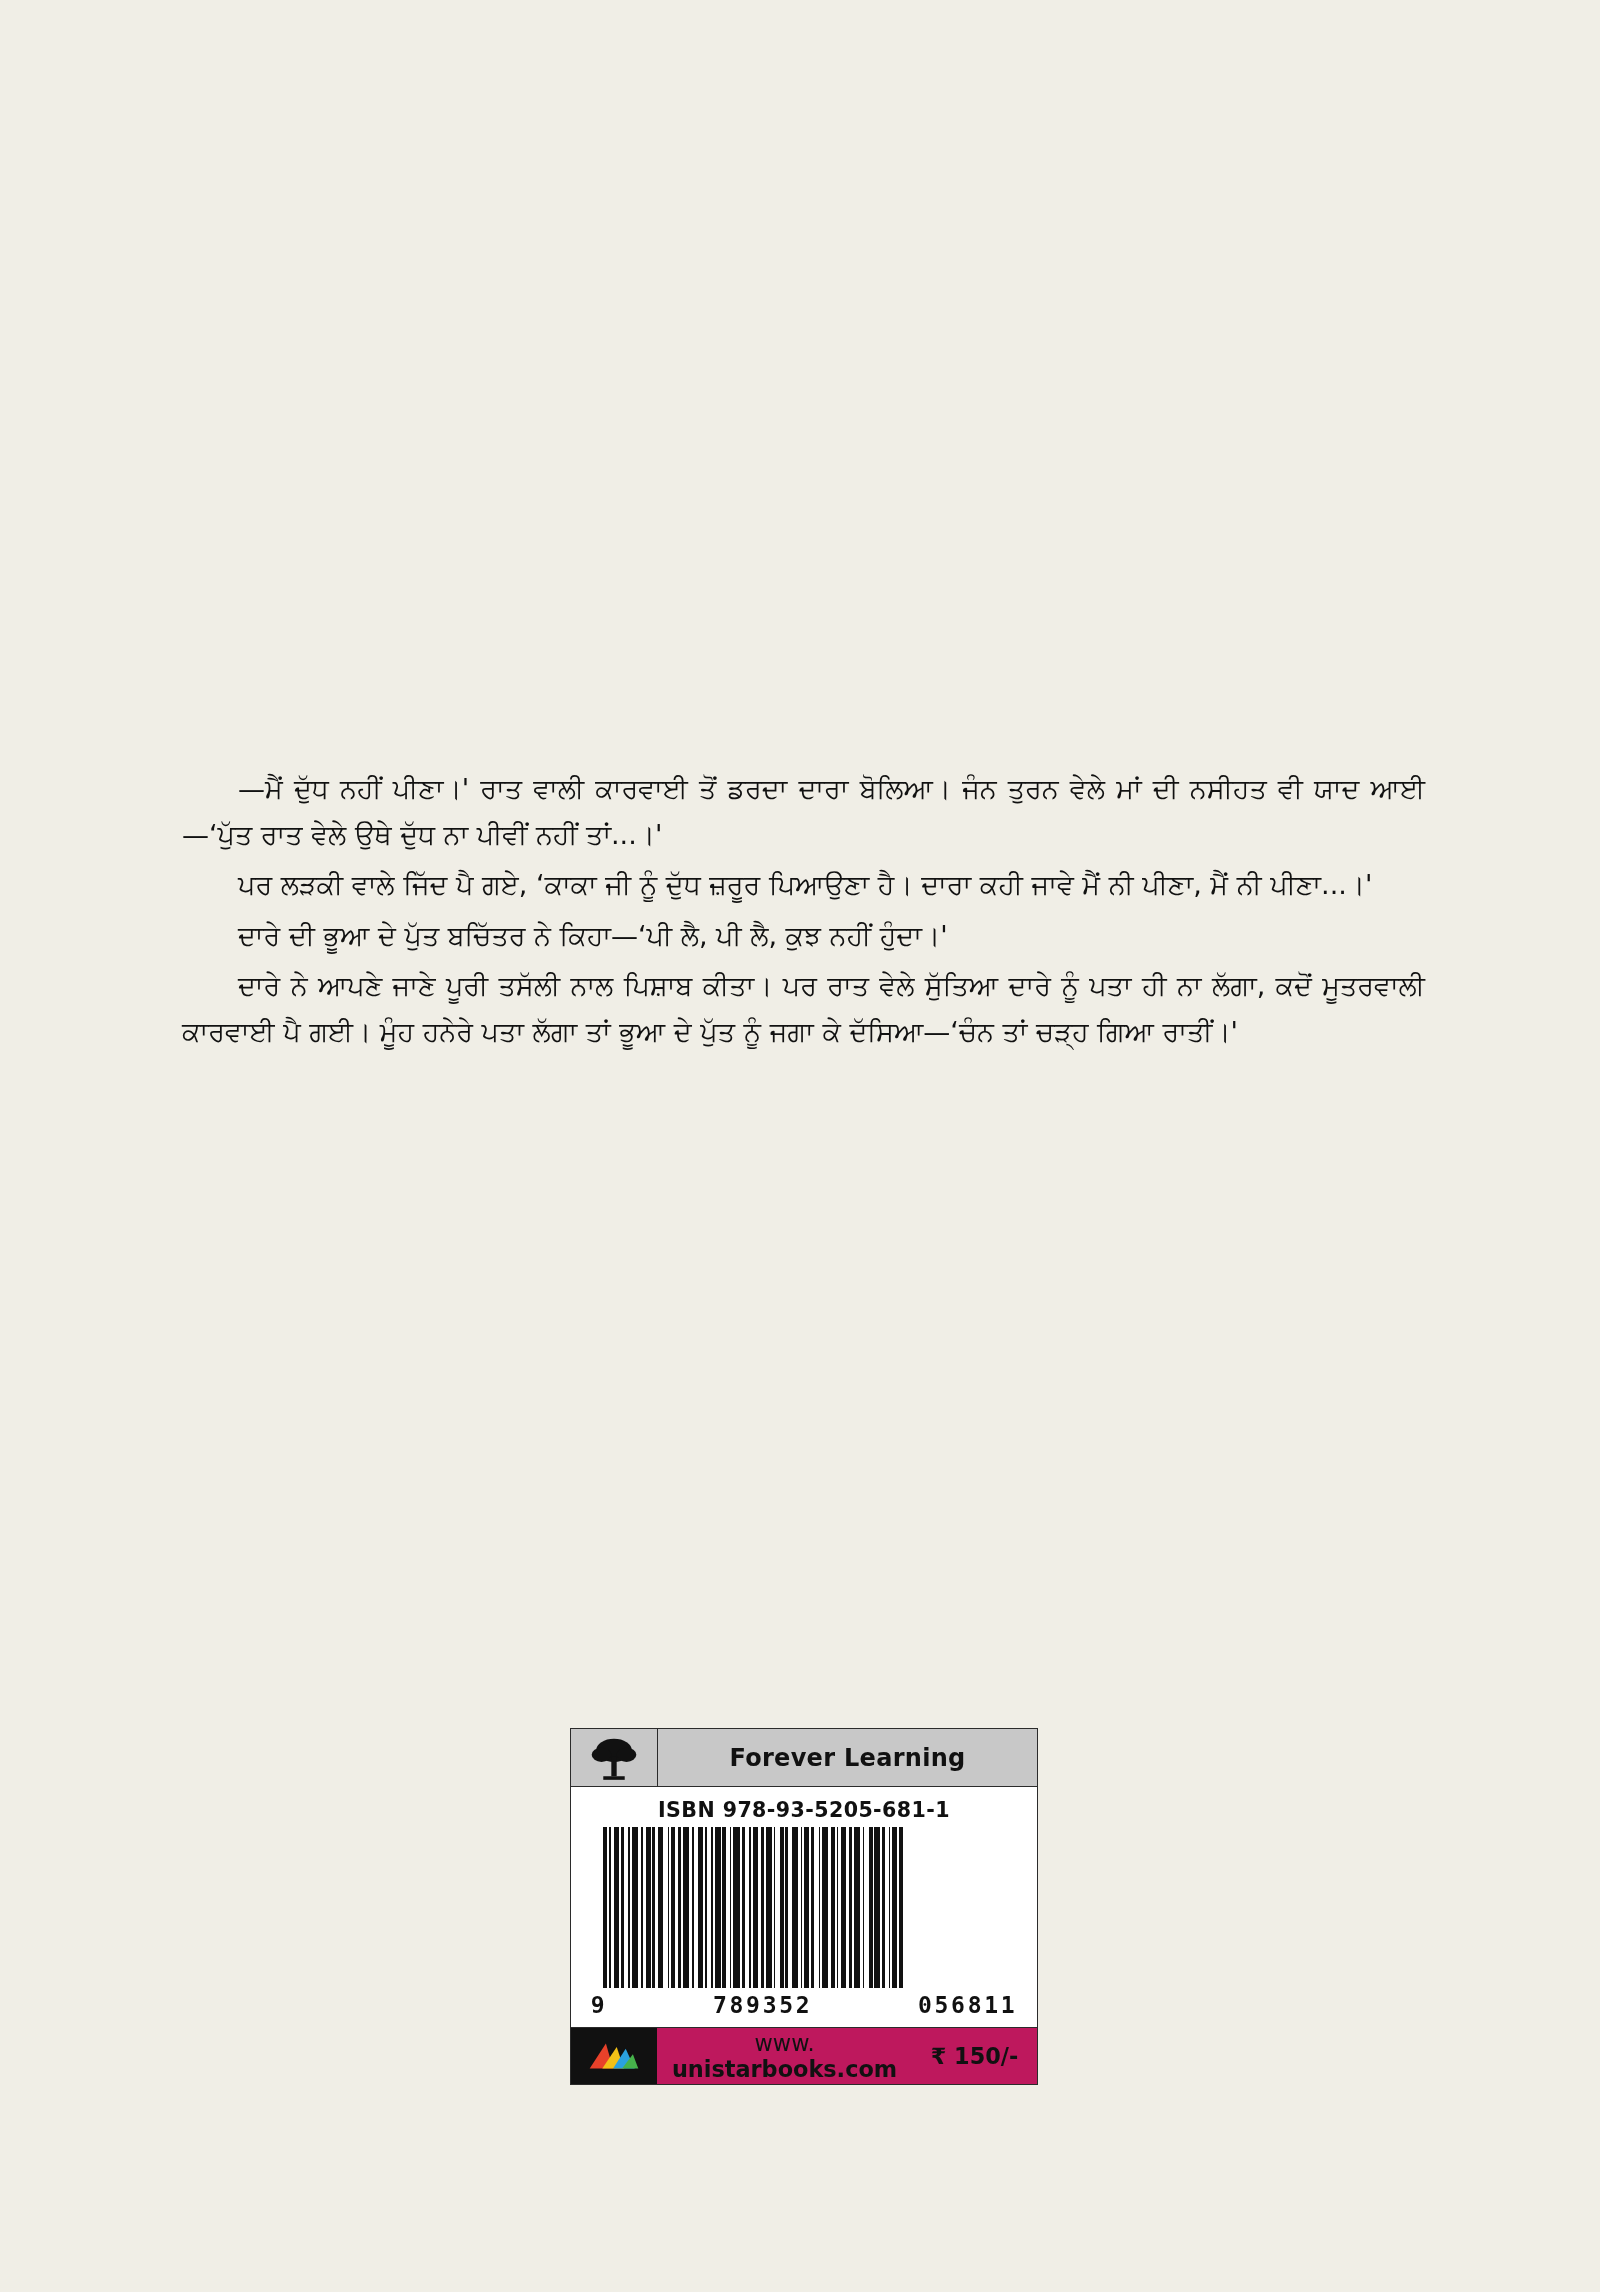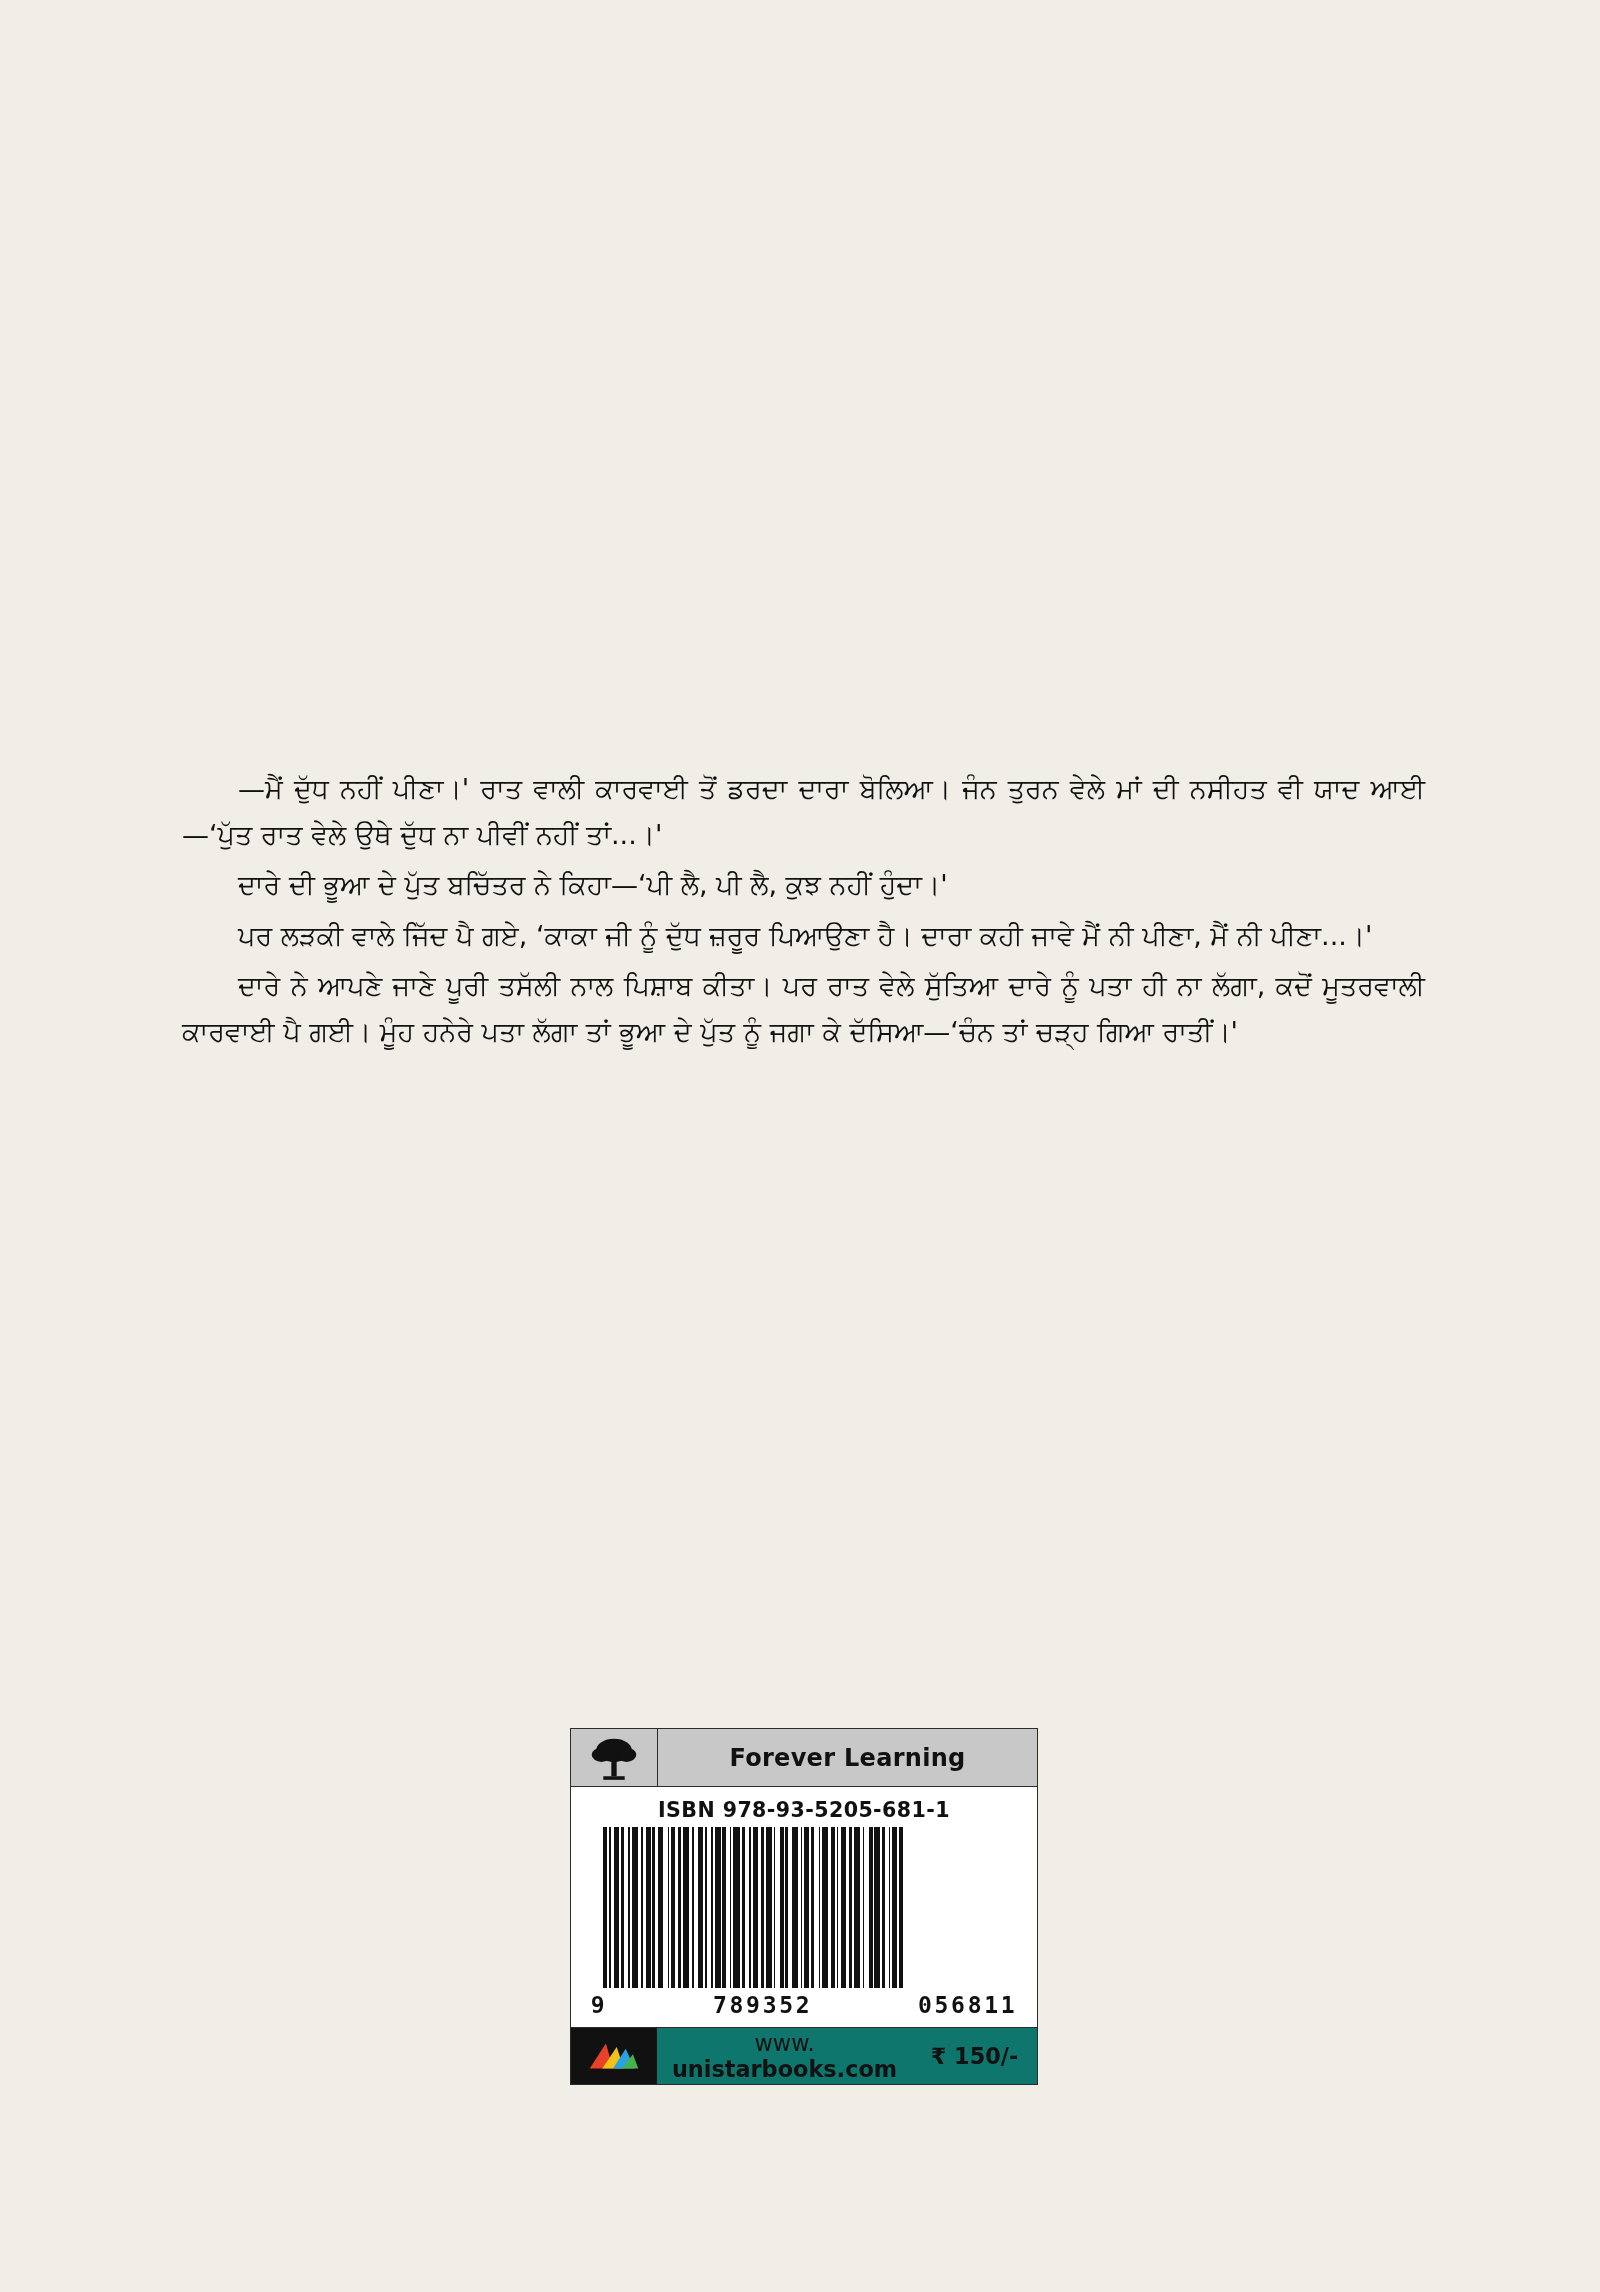--- a/index.html
+++ b/index.html
@@ -224,21 +224,21 @@
     font-size: 23px;
     font-weight: bold;
     color: #111;
     letter-spacing: 2.7px;
   }
   .bc-footer {
     display: flex;
     align-items: center;
     height: 56px;
     border-top: 1.8px solid #2b2b2b;
-    background: #0f766e;
+    background: #be185d;
   }
   .bc-pub-logo {
     width: 86px;
     height: 100%;
     background: #111;
     display: flex;
     align-items: center;
     justify-content: center;
   }
   .bc-url {
@@ -257,22 +257,22 @@
   }
 </style>
 </head>
 <body>
 
 <div class="page">
 
 
   <div class="blurb">
     <p>—ਮੈਂ ਦੁੱਧ ਨਹੀਂ ਪੀਣਾ।' ਰਾਤ ਵਾਲੀ ਕਾਰਵਾਈ ਤੋਂ ਡਰਦਾ ਦਾਰਾ ਬੋਲਿਆ। ਜੰਨ ਤੁਰਨ ਵੇਲੇ ਮਾਂ ਦੀ ਨਸੀਹਤ ਵੀ ਯਾਦ ਆਈ—‘ਪੁੱਤ ਰਾਤ ਵੇਲੇ ਉਥੇ ਦੁੱਧ ਨਾ ਪੀਵੀਂ ਨਹੀਂ ਤਾਂ...।'</p>
+    <p>ਪਰ ਲੜਕੀ ਵਾਲੇ ਜਿੱਦ ਪੈ ਗਏ, ‘ਕਾਕਾ ਜੀ ਨੂੰ ਦੁੱਧ ਜ਼ਰੂਰ ਪਿਆਉਣਾ ਹੈ। ਦਾਰਾ ਕਹੀ ਜਾਵੇ ਮੈਂ ਨੀ ਪੀਣਾ, ਮੈਂ ਨੀ ਪੀਣਾ...।'</p>
     <p>ਦਾਰੇ ਦੀ ਭੂਆ ਦੇ ਪੁੱਤ ਬਚਿੱਤਰ ਨੇ ਕਿਹਾ—‘ਪੀ ਲੈ, ਪੀ ਲੈ, ਕੁਝ ਨਹੀਂ ਹੁੰਦਾ।'</p>
-    <p>ਪਰ ਲੜਕੀ ਵਾਲੇ ਜਿੱਦ ਪੈ ਗਏ, ‘ਕਾਕਾ ਜੀ ਨੂੰ ਦੁੱਧ ਜ਼ਰੂਰ ਪਿਆਉਣਾ ਹੈ। ਦਾਰਾ ਕਹੀ ਜਾਵੇ ਮੈਂ ਨੀ ਪੀਣਾ, ਮੈਂ ਨੀ ਪੀਣਾ...।'</p>
     <p>ਦਾਰੇ ਨੇ ਆਪਣੇ ਜਾਣੇ ਪੂਰੀ ਤਸੱਲੀ ਨਾਲ ਪਿਸ਼ਾਬ ਕੀਤਾ। ਪਰ ਰਾਤ ਵੇਲੇ ਸੁੱਤਿਆ ਦਾਰੇ ਨੂੰ ਪਤਾ ਹੀ ਨਾ ਲੱਗਾ, ਕਦੋਂ ਮੂਤਰਵਾਲੀ ਕਾਰਵਾਈ ਪੈ ਗਈ। ਮੂੰਹ ਹਨੇਰੇ ਪਤਾ ਲੱਗਾ ਤਾਂ ਭੂਆ ਦੇ ਪੁੱਤ ਨੂੰ ਜਗਾ ਕੇ ਦੱਸਿਆ—‘ਚੰਨ ਤਾਂ ਚੜ੍ਹ ਗਿਆ ਰਾਤੀਂ।'</p>
   </div>
 
   <div class="barcode-block">
 
     <div class="bc-header">
       <div class="bc-logo">
         <svg width="50" height="45" viewBox="0 0 56 50" aria-hidden="true">
           <ellipse cx="28" cy="17" rx="20" ry="13" fill="#111"></ellipse>
           <ellipse cx="14" cy="22" rx="11" ry="8" fill="#111"></ellipse>

